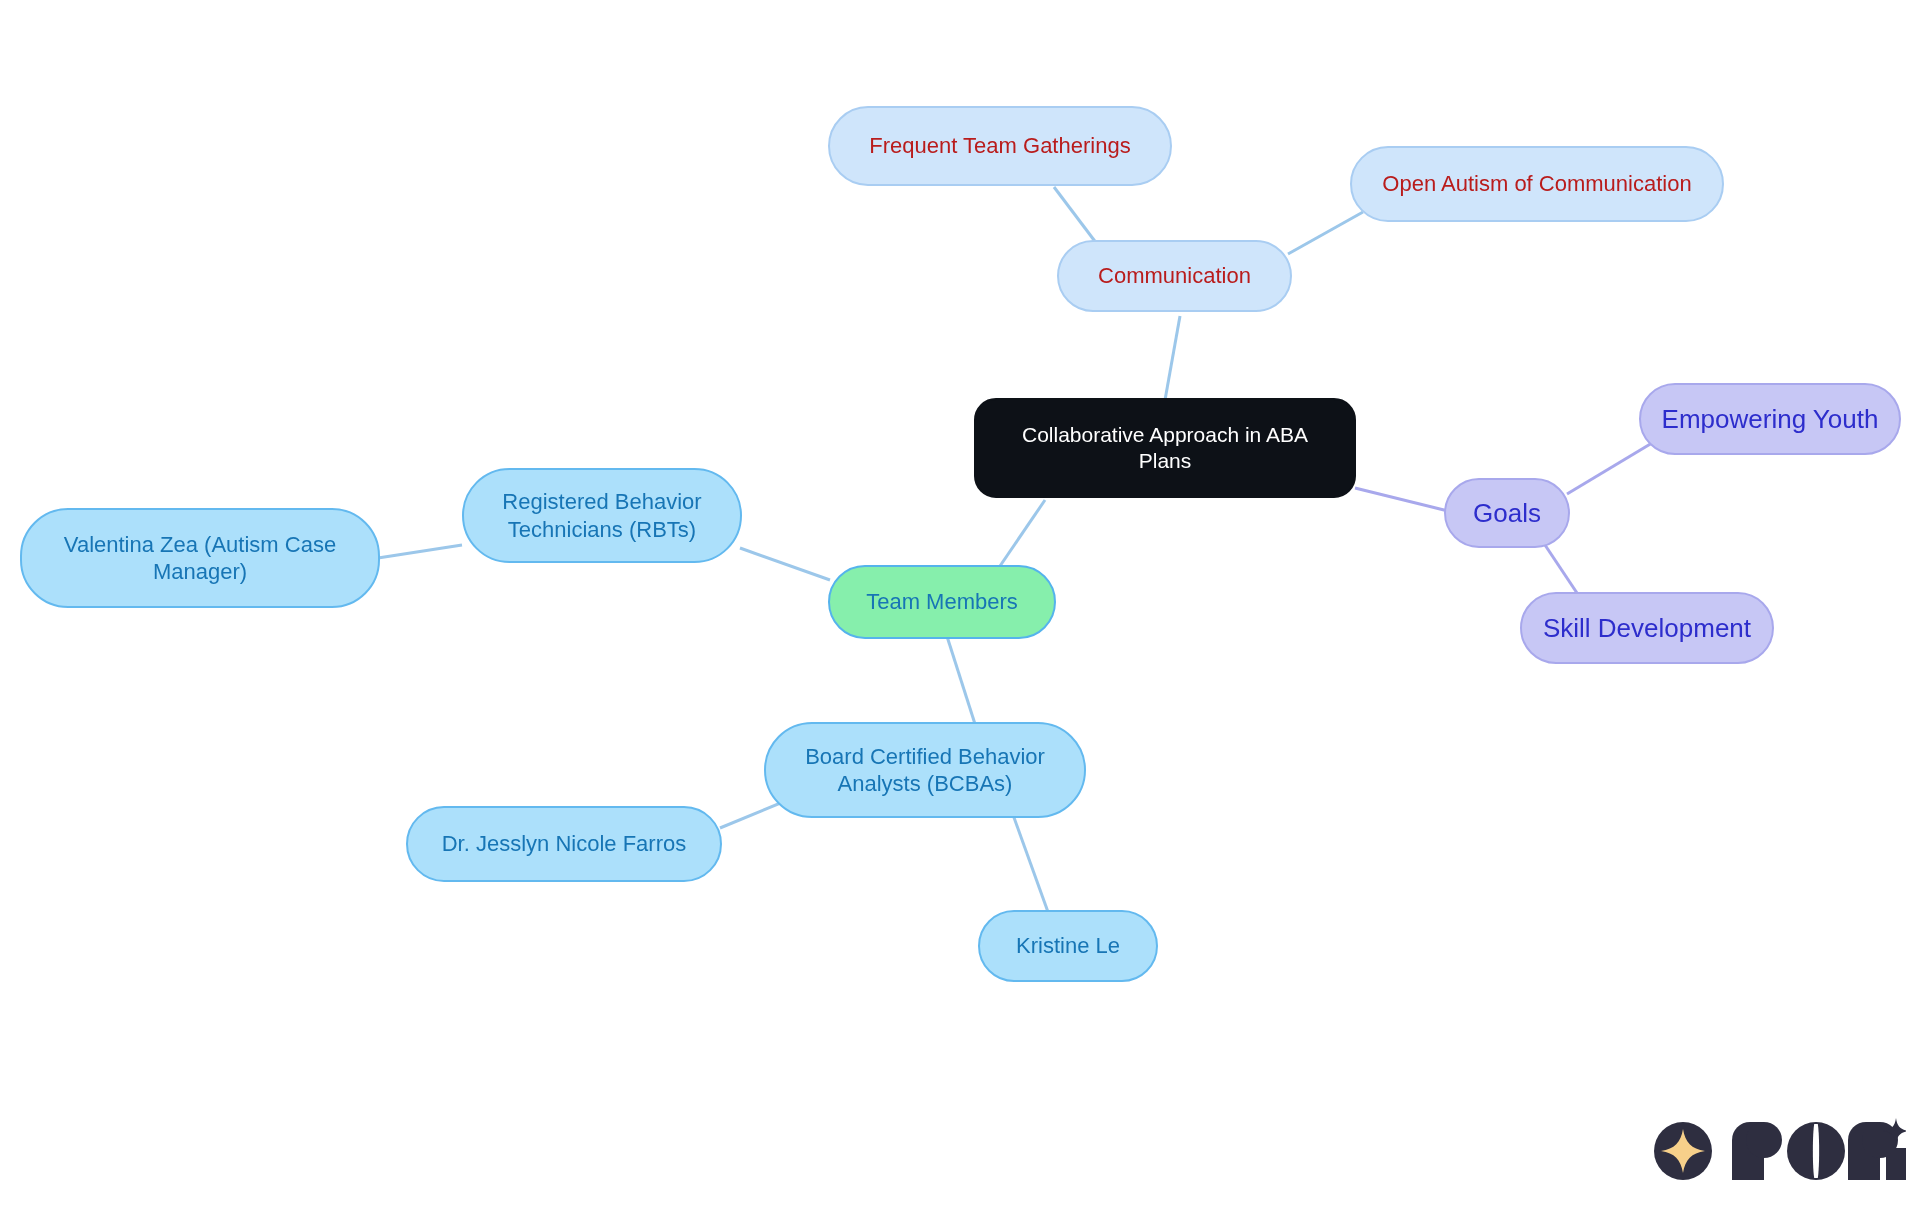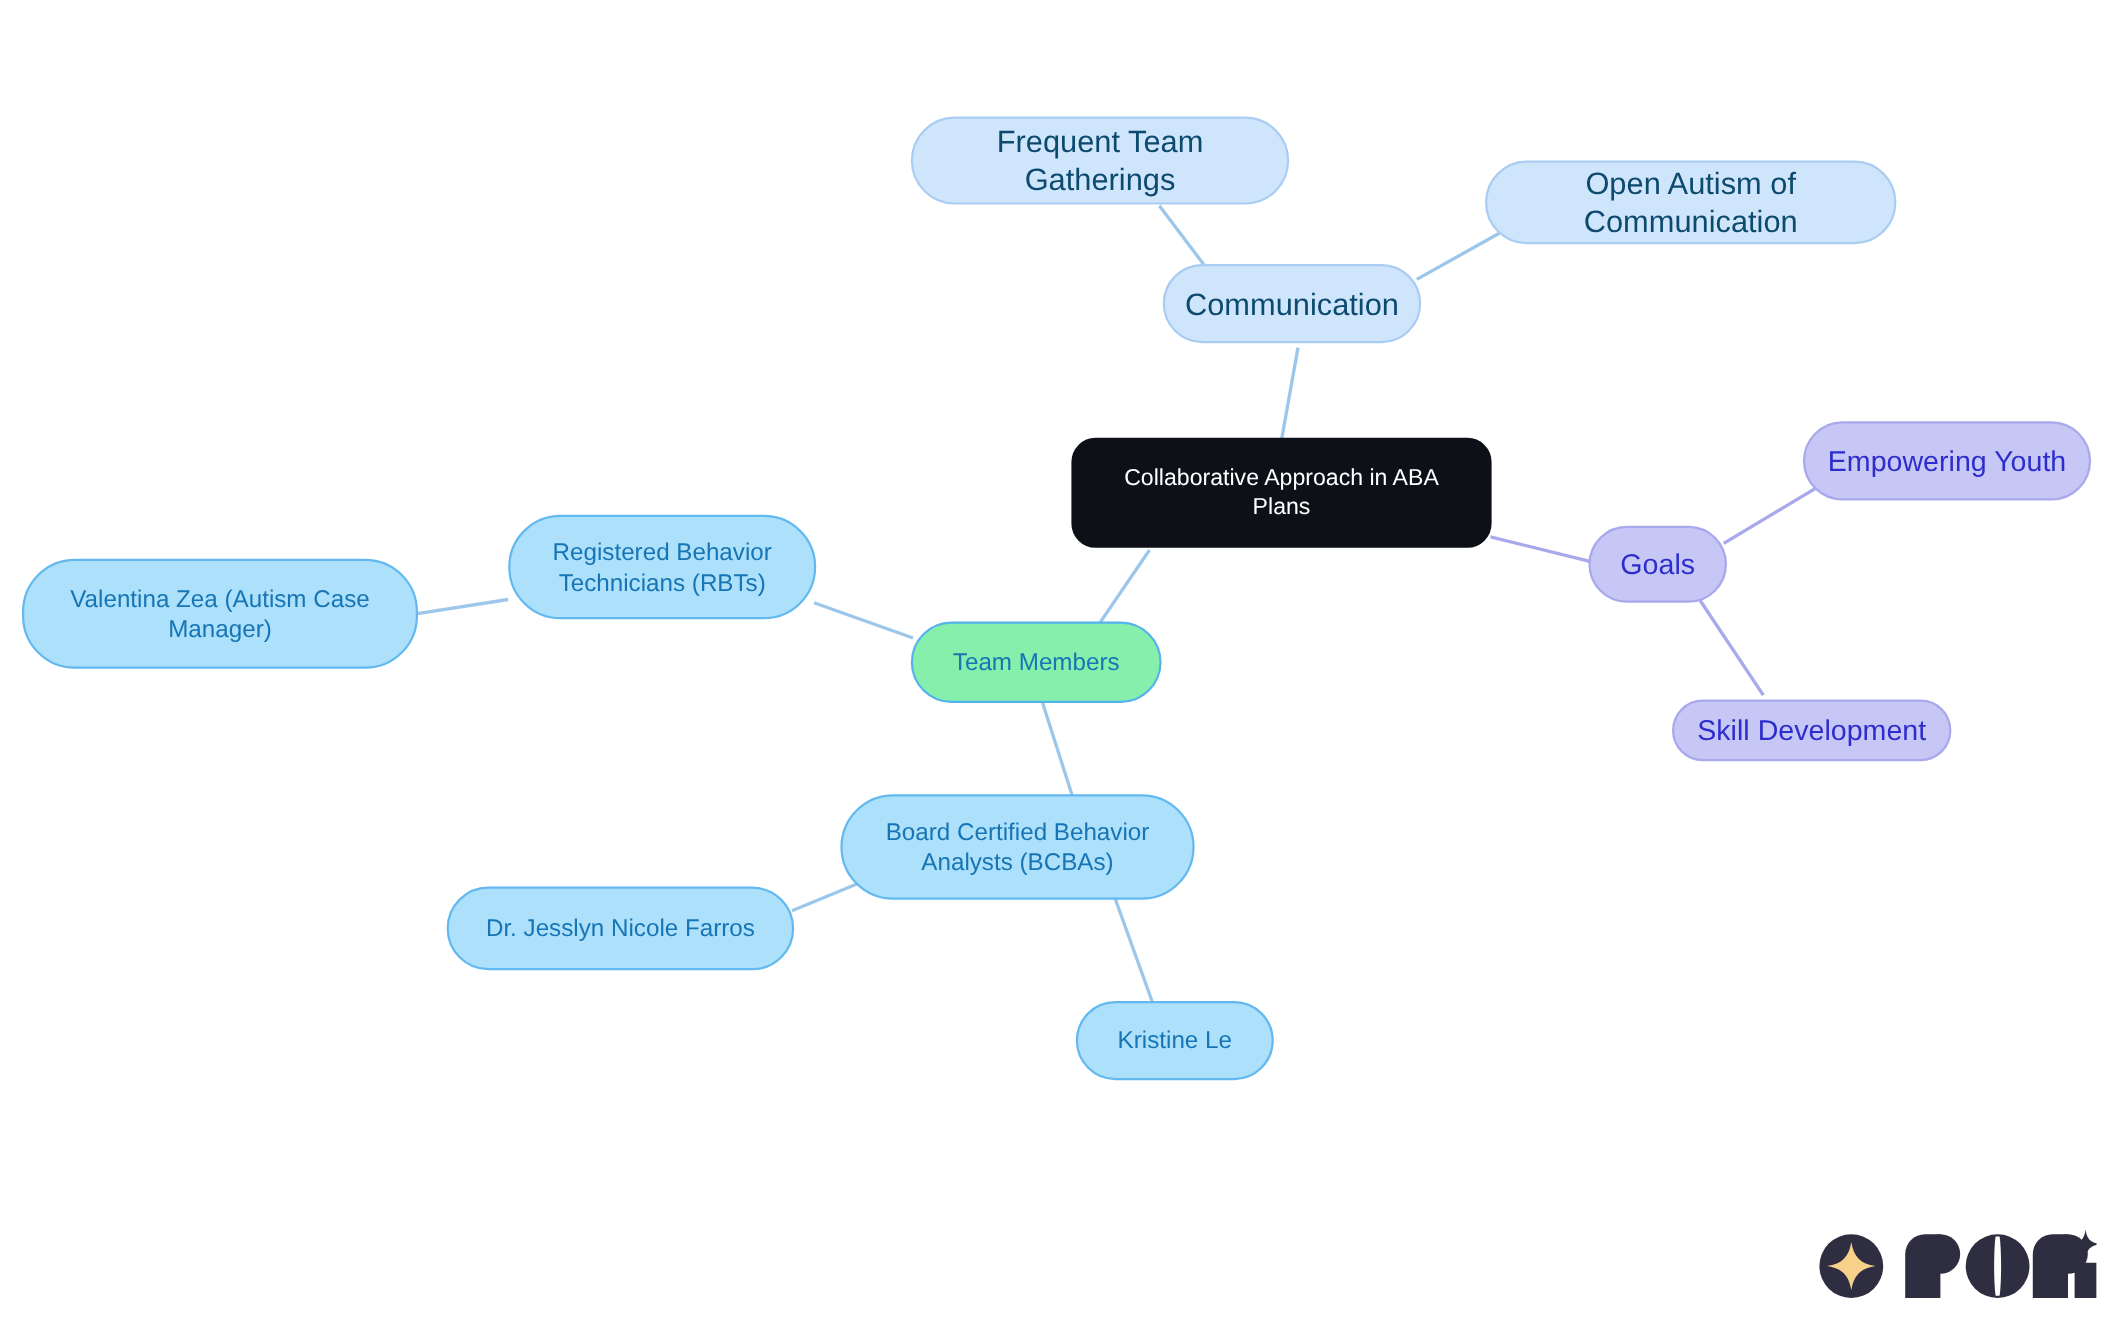--- a/index.html
+++ b/index.html
@@ -51,22 +51,22 @@
     border-color: #0d1117;
     color: #ffffff;
     font-size: 21px;
     border-radius: 22px;
   }
 
   
   .node.blue-pale {
     background: #cfe5fb;
     border-color: #a9cdf2;
-    color: #0c4a6e;
-    font-size: 28px;
+    color: #b91c1c;
+    font-size: 22px;
   }
   .node.blue-mid {
     background: #ace0fb;
     border-color: #63b9ef;
     color: #1775b5;
     font-size: 22px;
   }
   .node.blue-deep {
     background: #86efac;
     border-color: #55b3ec;
@@ -143,21 +143,21 @@
 Analysts (BCBAs)</div>
 
   <div class="node blue-mid" style="left:406px; top:806px; width:316px; height:76px;">Dr. Jesslyn Nicole Farros</div>
 
   <div class="node blue-mid" style="left:978px; top:910px; width:180px; height:72px;">Kristine Le</div>
 
   <div class="node purple" style="left:1444px; top:478px; width:126px; height:70px;">Goals</div>
 
   <div class="node purple" style="left:1639px; top:383px; width:262px; height:72px;">Empowering Youth</div>
 
-  <div class="node purple" style="left:1520px; top:636px; width:254px; height:56px;">Skill Development</div>
+  <div class="node purple" style="left:1520px; top:592px; width:254px; height:72px;">Skill Development</div>
 
   <div id="logo" style="left:1652px; top:1118px;">
     <svg width="62" height="62" viewBox="0 0 62 62">
       <circle cx="31" cy="31" r="29" fill="#2e2e40"></circle>
       <path fill="#f7d08a" d="M31 9 C33.2 22.6 39.4 28.8 53 31 C39.4 33.2 33.2 39.4 31 53
                C28.8 39.4 22.6 33.2 9 31 C22.6 28.8 28.8 22.6 31 9 Z"></path>
     </svg>
 
     <svg width="178" height="66" viewBox="0 0 178 66">
       <g fill="#2e2e40">

